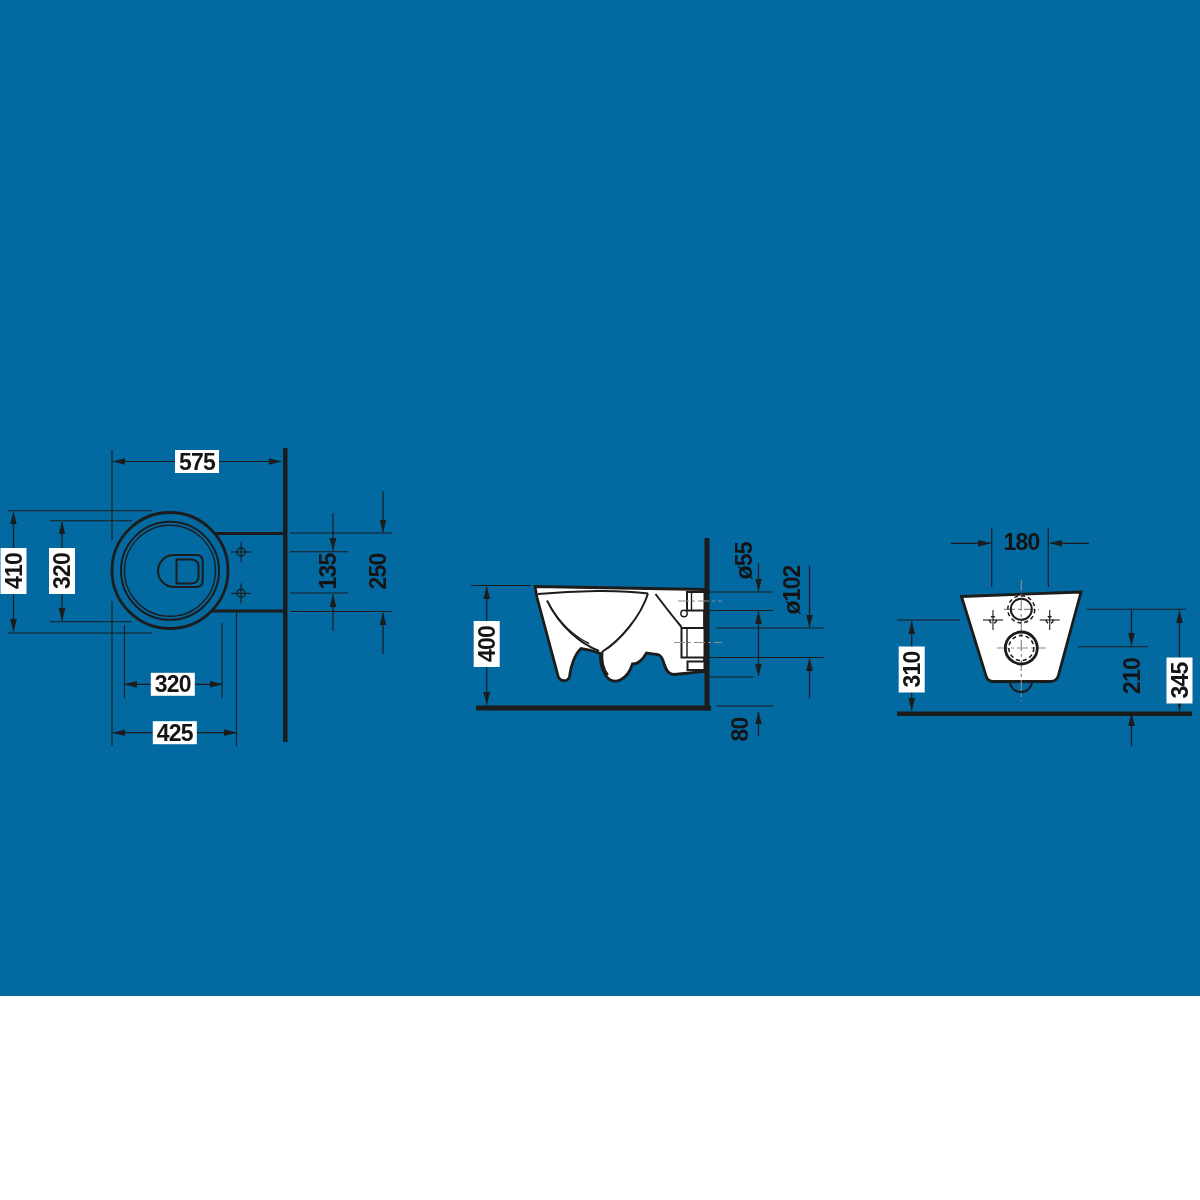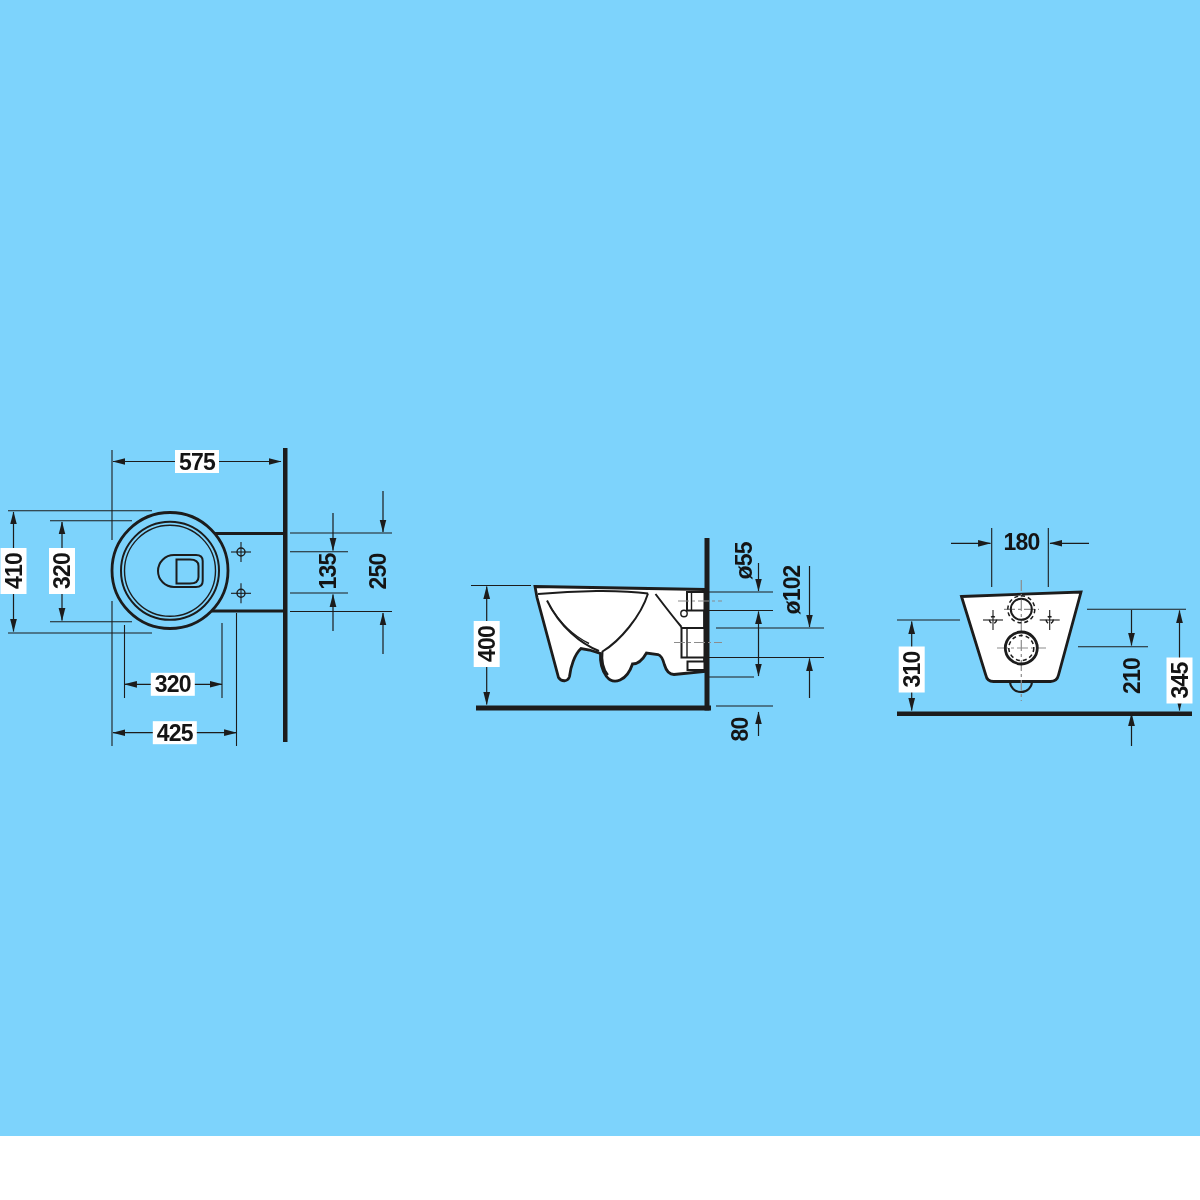--- a/index.html
+++ b/index.html
@@ -1,16 +1,16 @@
 <!DOCTYPE html>
 <html><head>
 <meta charset="utf-8">
 <style>
   html,body{margin:0;padding:0;background:#ffffff;}
-  .stage{width:1200px;height:1136px;background:#7dd3fc;position:relative;}
+  .stage{width:1200px;height:996px;background:#0369a1;position:relative;}
   svg text{font-family:"Liberation Sans", sans-serif;font-weight:700;font-size:23px;letter-spacing:-0.8px;fill:#141414;}
   .ext{stroke:#1c1c1c;stroke-width:1.1;fill:none;}
   .dim{stroke:#1c1c1c;stroke-width:1.2;fill:none;}
   .obj{stroke:#1c1c1c;stroke-width:2.8;fill:none;}
   .obj2{stroke:#1c1c1c;stroke-width:2;fill:none;}
   .obj1{stroke:#1c1c1c;stroke-width:1.4;fill:none;}
   .objf{stroke:#1c1c1c;stroke-width:2.8;fill:#ffffff;}
   .objf2{stroke:#1c1c1c;stroke-width:2;fill:#ffffff;}
   .thick{fill:#1c1c1c;stroke:none;}
   .cl{stroke:#8c8c8c;stroke-width:1.2;fill:none;stroke-dasharray:11 3 3 3;}

